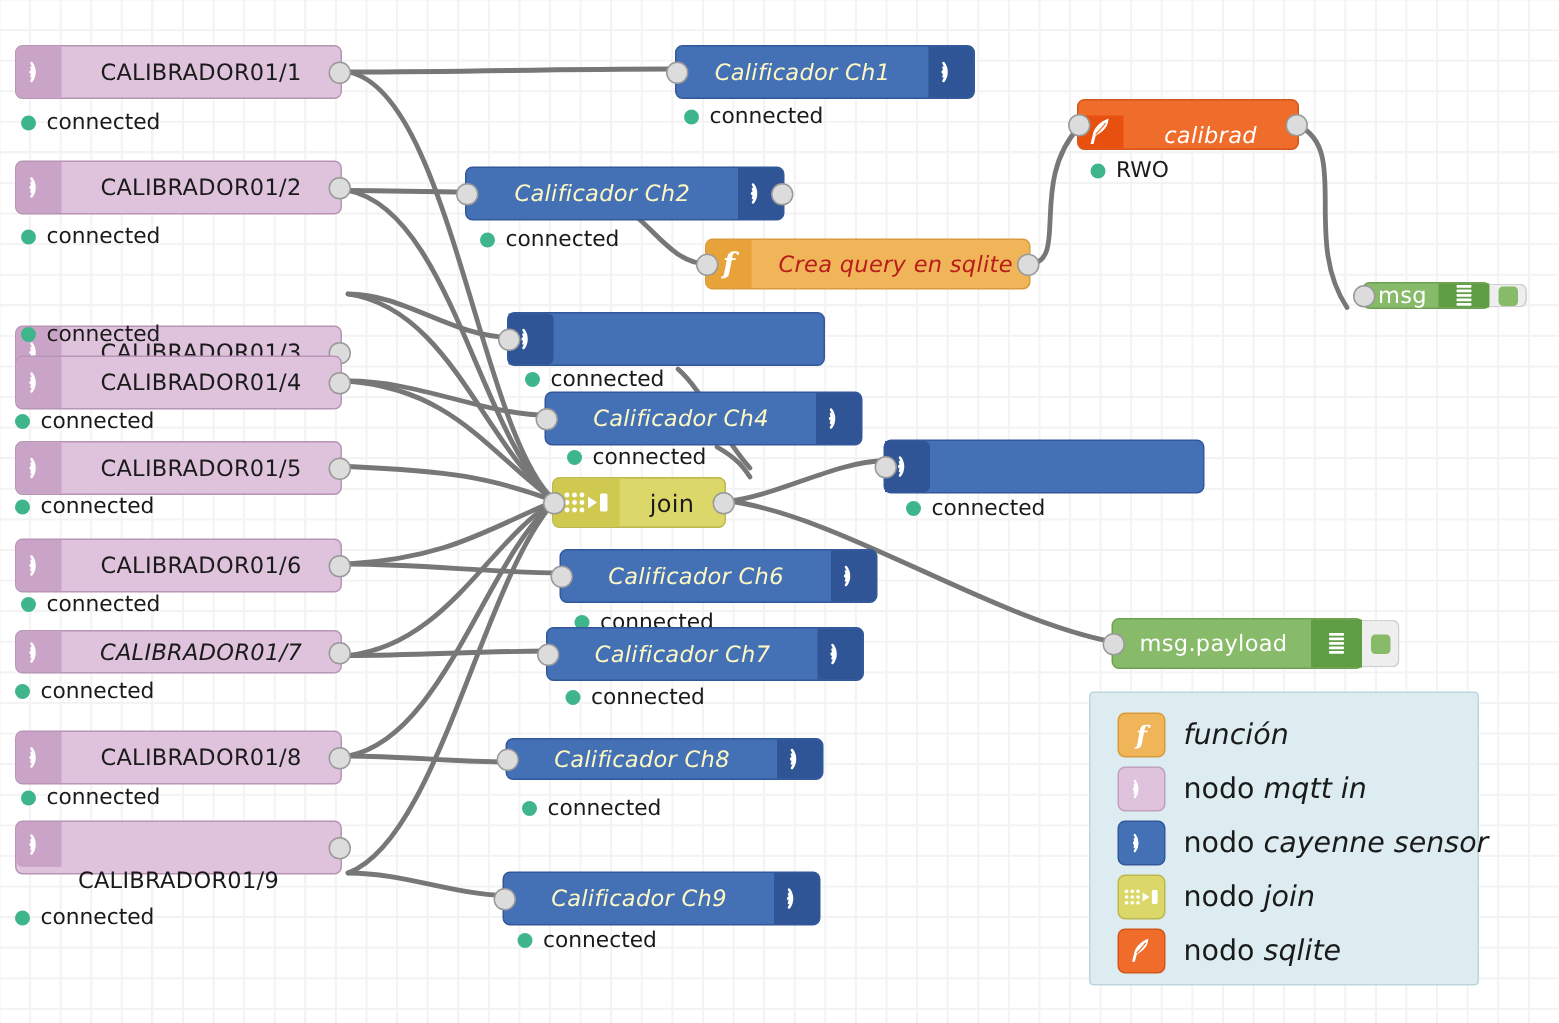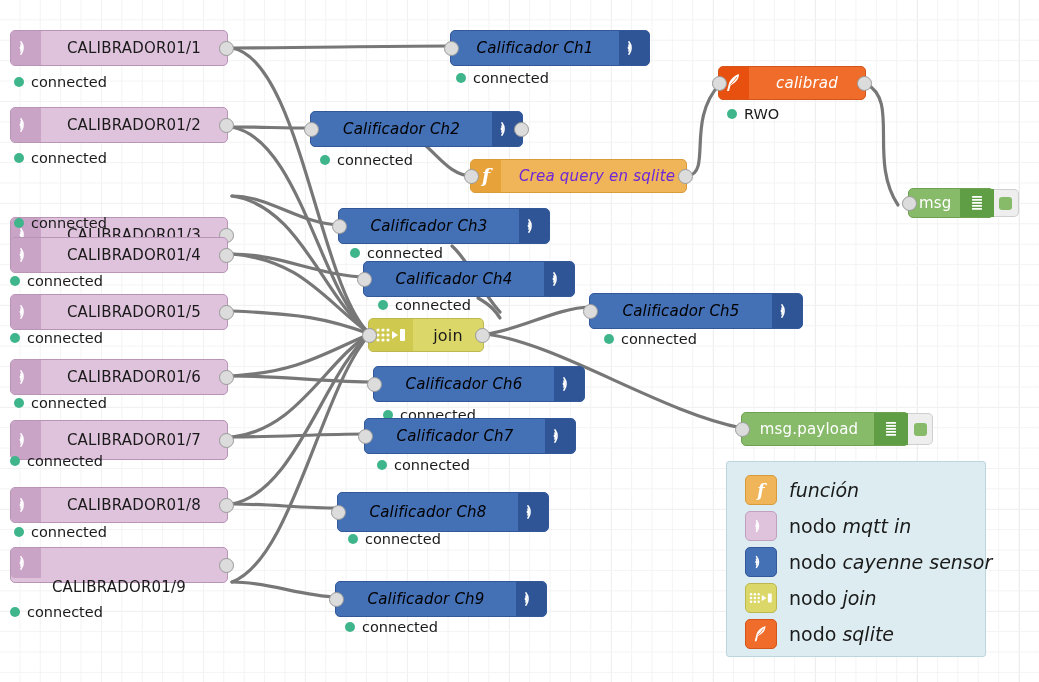--- a/index.html
+++ b/index.html
@@ -90,38 +90,38 @@
     background: #4470b6;
     border: 1px solid #33589a;
     border-radius: 5px;
   }
   .n-cay .ic {
     background: #2f5596;
     border-radius: 0 4px 4px 0;
     order: 2;
   }
   .n-cay .body {
-    color: #000000;
+    color: #fef9c3;
     font-style: italic;
     font-size: 15px;
     order: 1;
   }
 
   
   .n-fn {
     background: #f0b558;
     border: 1px solid #d89b3c;
     border-radius: 5px;
   }
   .n-fn .ic {
     background: #e8a23a;
     border-radius: 4px 0 0 4px;
   }
   .n-fn .body {
-    color: #6d28d9;
+    color: #b91c1c;
     font-style: italic;
     font-size: 15px;
   }
 
   
   .n-join {
     background: #dcd769;
     border: 1px solid #bcb84f;
     border-radius: 5px;
   }
@@ -134,20 +134,21 @@
   .n-join .body {
     color: #1a1a1a;
     font-size: 16px;
   }
 
   
   .n-sql {
     background: #ef6c2a;
     border: 1px solid #d4551a;
     border-radius: 5px;
+    align-items: flex-end;
   }
   .n-sql .ic {
     background: #e8500f;
     border-radius: 4px 0 0 4px;
   }
   .n-sql .body {
     color: #ffffff;
     font-style: italic;
     font-size: 15px;
   }
@@ -407,21 +408,21 @@
         </svg>
     </span>
     <span class="body">CALIBRADOR01/6</span>
     <span class="port out"></span>
   </div>
   <div class="status" style="left:14px;top:395px;">
     <span class="dot"></span>
     <span>connected</span>
   </div>
 
-  <div class="node n-mqtt" style="left:10px;top:420px;width:218px;height:40px;">
+  <div class="node n-mqtt" style="left:10px;top:420px;width:218px;height:29px;font-style:italic;">
     <span class="ic">
       <svg width="20" height="20" viewBox="0 0 20 20">
           <g fill="none" stroke="#ffffff" stroke-width="1.7" stroke-linecap="round">
         <path d="M5 4 A10 10 0 0 1 5 16"></path>
             <path d="M5 7 A7 7 0 0 1 5 13"></path>
         <circle cx="5" cy="10" r="1.4" fill="#ffffff" stroke="none"></circle>
           </g>
         </svg>
     </span>
     <span class="body">CALIBRADOR01/7</span>
@@ -499,21 +500,20 @@
     </span>
     <span class="port in"></span>
     <span class="port out"></span>
   </div>
   <div class="status" style="left:320px;top:152px;">
     <span class="dot"></span>
     <span>connected</span>
   </div>
 
   <div class="node n-cay" style="left:338px;top:208px;width:212px;height:36px;">
-    <span class="body">Calificador Ch3</span>
     <span class="ic">
       <svg width="20" height="20" viewBox="0 0 20 20">
           <g fill="none" stroke="#ffffff" stroke-width="1.7" stroke-linecap="round">
         <path d="M5 4 A10 10 0 0 1 5 16"></path>
             <path d="M5 7 A7 7 0 0 1 5 13"></path>
         <circle cx="5" cy="10" r="1.4" fill="#ffffff" stroke="none"></circle>
           </g>
         </svg>
     </span>
     <span class="port in"></span>
@@ -535,21 +535,20 @@
         </svg>
     </span>
     <span class="port in"></span>
   </div>
   <div class="status" style="left:378px;top:297px;">
     <span class="dot"></span>
     <span>connected</span>
   </div>
 
   <div class="node n-cay" style="left:589px;top:293px;width:214px;height:36px;">
-    <span class="body">Calificador Ch5</span>
     <span class="ic">
       <svg width="20" height="20" viewBox="0 0 20 20">
           <g fill="none" stroke="#ffffff" stroke-width="1.7" stroke-linecap="round">
         <path d="M5 4 A10 10 0 0 1 5 16"></path>
             <path d="M5 7 A7 7 0 0 1 5 13"></path>
         <circle cx="5" cy="10" r="1.4" fill="#ffffff" stroke="none"></circle>
           </g>
         </svg>
     </span>
     <span class="port in"></span>
@@ -588,21 +587,21 @@
           </g>
         </svg>
     </span>
     <span class="port in"></span>
   </div>
   <div class="status" style="left:377px;top:457px;">
     <span class="dot"></span>
     <span>connected</span>
   </div>
 
-  <div class="node n-cay" style="left:337px;top:492px;width:212px;height:40px;">
+  <div class="node n-cay" style="left:337px;top:492px;width:212px;height:28px;">
     <span class="body">Calificador Ch8</span>
     <span class="ic">
       <svg width="20" height="20" viewBox="0 0 20 20">
           <g fill="none" stroke="#ffffff" stroke-width="1.7" stroke-linecap="round">
         <path d="M5 4 A10 10 0 0 1 5 16"></path>
             <path d="M5 7 A7 7 0 0 1 5 13"></path>
         <circle cx="5" cy="10" r="1.4" fill="#ffffff" stroke="none"></circle>
           </g>
         </svg>
     </span>
@@ -674,21 +673,21 @@
     </span>
     <span class="body">calibrad</span>
     <span class="port in"></span>
     <span class="port out"></span>
   </div>
   <div class="status" style="left:727px;top:106px;">
     <span class="dot"></span>
     <span>RWO</span>
   </div>
 
-  <div class="node n-dbg" style="left:908px;top:188px;width:86px;height:30px;">
+  <div class="node n-dbg" style="left:908px;top:188px;width:86px;height:18px;justify-content:center;">
     <span class="body">msg</span>
     <span class="ic">
       <svg width="20" height="20" viewBox="0 0 20 20">
           <g fill="#ffffff">
         <rect x="5" y="3" width="10" height="1.8" rx="0.6"></rect>
         <rect x="5" y="6" width="10" height="1.8" rx="0.6"></rect>
         <rect x="5" y="9" width="10" height="1.8" rx="0.6"></rect>
         <rect x="5" y="12" width="10" height="1.8" rx="0.6"></rect>
         <rect x="5" y="15" width="10" height="1.8" rx="0.6"></rect>
       </g>

